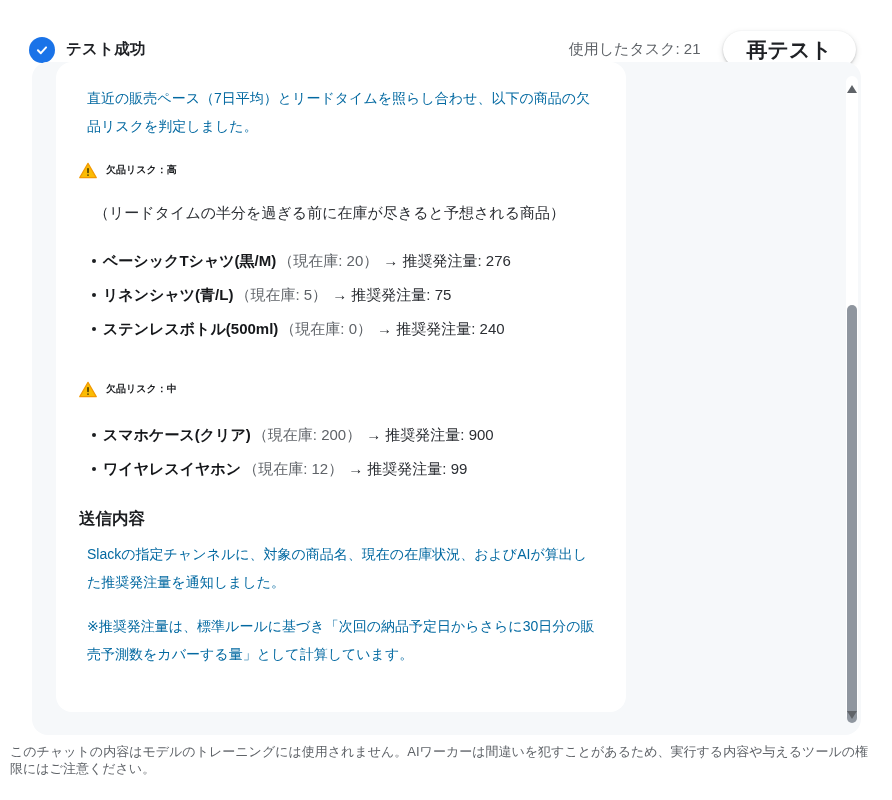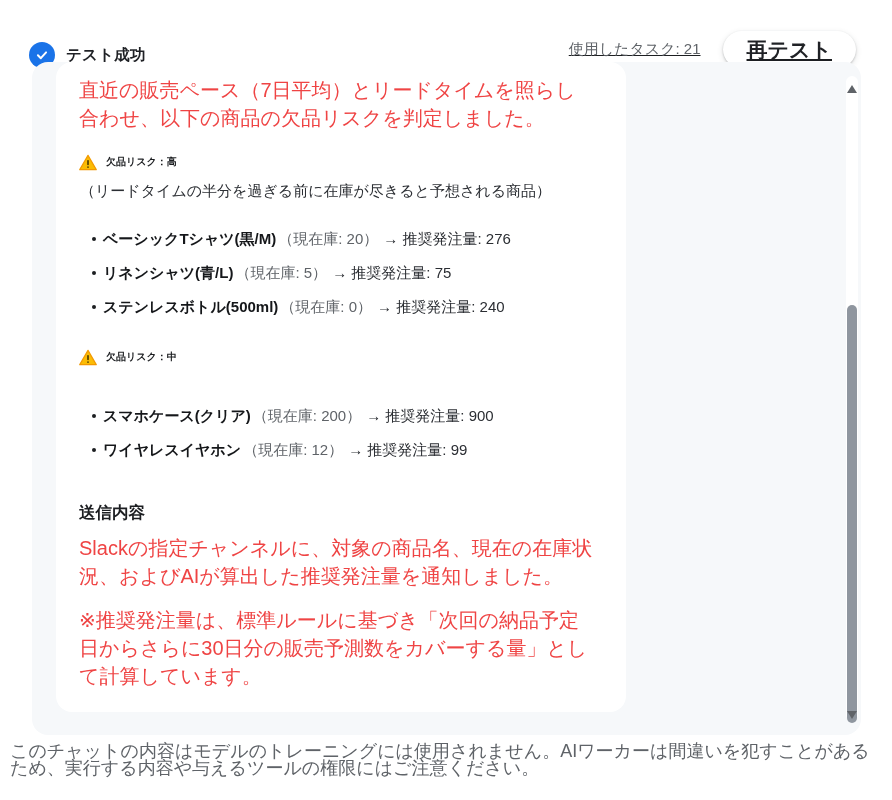--- a/index.html
+++ b/index.html
@@ -8,30 +8,30 @@
     width:892px; height:800px; position:relative; overflow:hidden;
     background:#ffffff;
     font-family:"Liberation Sans","DejaVu Sans",sans-serif;
     color:#1c1e21;
     -webkit-font-smoothing:antialiased;
   }
 
   
   .header {
     position:absolute; left:29px; right:36px; top:31px; height:37px;
-    display:flex; align-items:flex-end;
+    display:flex; align-items:center;
   }
   .status-group { display:flex; align-items:center; gap:11px; }
   .check-circle {
     width:26px; height:26px; border-radius:50%;
     background:#1a73e8; display:flex; align-items:center; justify-content:center;
     flex:0 0 auto;
   }
   .status-label { font-size:15.5px; font-weight:700; color:#1f2125; letter-spacing:.2px; }
-  .header-right { margin-left:auto; display:flex; align-items:center; gap:22px;text-decoration:underline; }
+  .header-right { margin-left:auto; display:flex; align-items:center; gap:22px; }
   .tasks-used { font-size:15px; color:#5f6368; }
   .retest-btn {
     min-width:110px; height:37px; padding:0 24px;
     background:#ffffff; border:none; border-radius:20px;
     font-family:inherit; font-size:21px; font-weight:700; color:#1f2125;
     box-shadow:0 1px 2px rgba(60,64,67,.28), 0 2px 6px rgba(60,64,67,.14);
     cursor:pointer;
   }
 
   
@@ -39,30 +39,30 @@
     position:absolute; left:32px; top:62px; width:829px; height:673px;
     background:#f6f8fa; border-radius:16px;
   }
   .result-card {
     position:absolute; left:24px; top:0; width:570px; height:650px;
     background:#ffffff; border-radius:16px;
     padding:14px 20px 0 23px;
   }
 
   .section-heading { font-size:16.5px; font-weight:700; color:#1c1e21; margin:0 0 10px; line-height:24px; }
-  .section-heading.sent { margin-top:36px; }
-  p.body { font-size:20px; line-height:28px; color:#ef4444; margin:0; max-width:516px; }
+  .section-heading.sent { margin-top:23px; }
+  p.body { font-size:14px; line-height:28px; color:#0369a1; margin:8px; max-width:516px; }
   .risk-head {
     display:flex; align-items:center; gap:9px;
     margin-top:16px; font-size:10px; font-weight:700; color:#1c1e21; line-height:28px;
   }
   .warn-icon { width:18px; height:17px; display:inline-flex; flex:0 0 auto; }
-  p.note { font-size:15px; line-height:28px; color:#2b2e33; margin:1px; }
+  p.note { font-size:15px; line-height:28px; color:#2b2e33; margin:15px; }
   ul.items { margin:20px 0 0; padding:0 0 0 13px; list-style:none; }
-  ul.items.mid { margin-top:31px; }
+  ul.items.mid { margin-top:18px; }
   ul.items li {
     position:relative; padding-left:11px; line-height:28px; margin-bottom:6px;
     font-size:15px; color:#2b2e33;
   }
   ul.items li::before {
     content:""; position:absolute; left:0; top:12px; width:4px; height:4px;
     border-radius:50%; background:#1c1e21;
   }
   .item-name { font-weight:700; color:#15171a; }
   .item-stock { color:#5f6368; margin-left:2px; }
@@ -81,21 +81,21 @@
   .scroll-arrow-up { top:9px; border-bottom:8px solid #5f6368; }
   .scroll-arrow-down { bottom:2px; border-top:8px solid #5f6368; }
   .scroll-thumb {
     position:absolute; left:1px; top:229px; width:10px; height:418px;
     background:#8f969f; border-radius:5px; cursor:grab;
   }
 
   
   .footer {
     position:absolute; left:10px; right:16px; top:743px;
-    font-size:18px; line-height:17px; color:#5f6368;
+    font-size:13px; line-height:17px; color:#5f6368;
   }
 </style>
 </head>
 <body>
 
 <div class="header">
   <div class="status-group">
     <span class="check-circle">
       <svg width="14" height="14" viewBox="0 0 24 24" aria-hidden="true">
         <path d="M5 12.5 L10 17.5 L19 7.5" fill="none" stroke="#ffffff" stroke-width="3.4" stroke-linecap="round" stroke-linejoin="round"></path>
@@ -132,21 +132,21 @@
         <span class="item-name">ベーシックTシャツ(黒/M)</span><span class="item-stock">（現在庫: 20）</span><span class="item-rec">→ 推奨発注量: 276</span>
       </li>
       <li>
         <span class="item-name">リネンシャツ(青/L)</span><span class="item-stock">（現在庫: 5）</span><span class="item-rec">→ 推奨発注量: 75</span>
       </li>
       <li>
         <span class="item-name">ステンレスボトル(500ml)</span><span class="item-stock">（現在庫: 0）</span><span class="item-rec">→ 推奨発注量: 240</span>
       </li>
     </ul>
 
-    <div class="risk-head" style="margin-top:22px">
+    <div class="risk-head" style="margin-top:32px">
       <span class="warn-icon">
         <svg width="18" height="17" viewBox="0 0 24 22" aria-hidden="true">
           <path d="M12 1.5 L23 20.5 H1 Z" fill="#fbbc04" stroke="#f29900" stroke-width="1.6" stroke-linejoin="round"></path>
           <rect x="10.9" y="7.5" width="2.2" height="7" rx="1" fill="#4a3b00"></rect>
           <rect x="10.9" y="16" width="2.2" height="2.4" rx="1" fill="#4a3b00"></rect>
         </svg>
       </span>
       <span>欠品リスク：中</span>
     </div>
 

